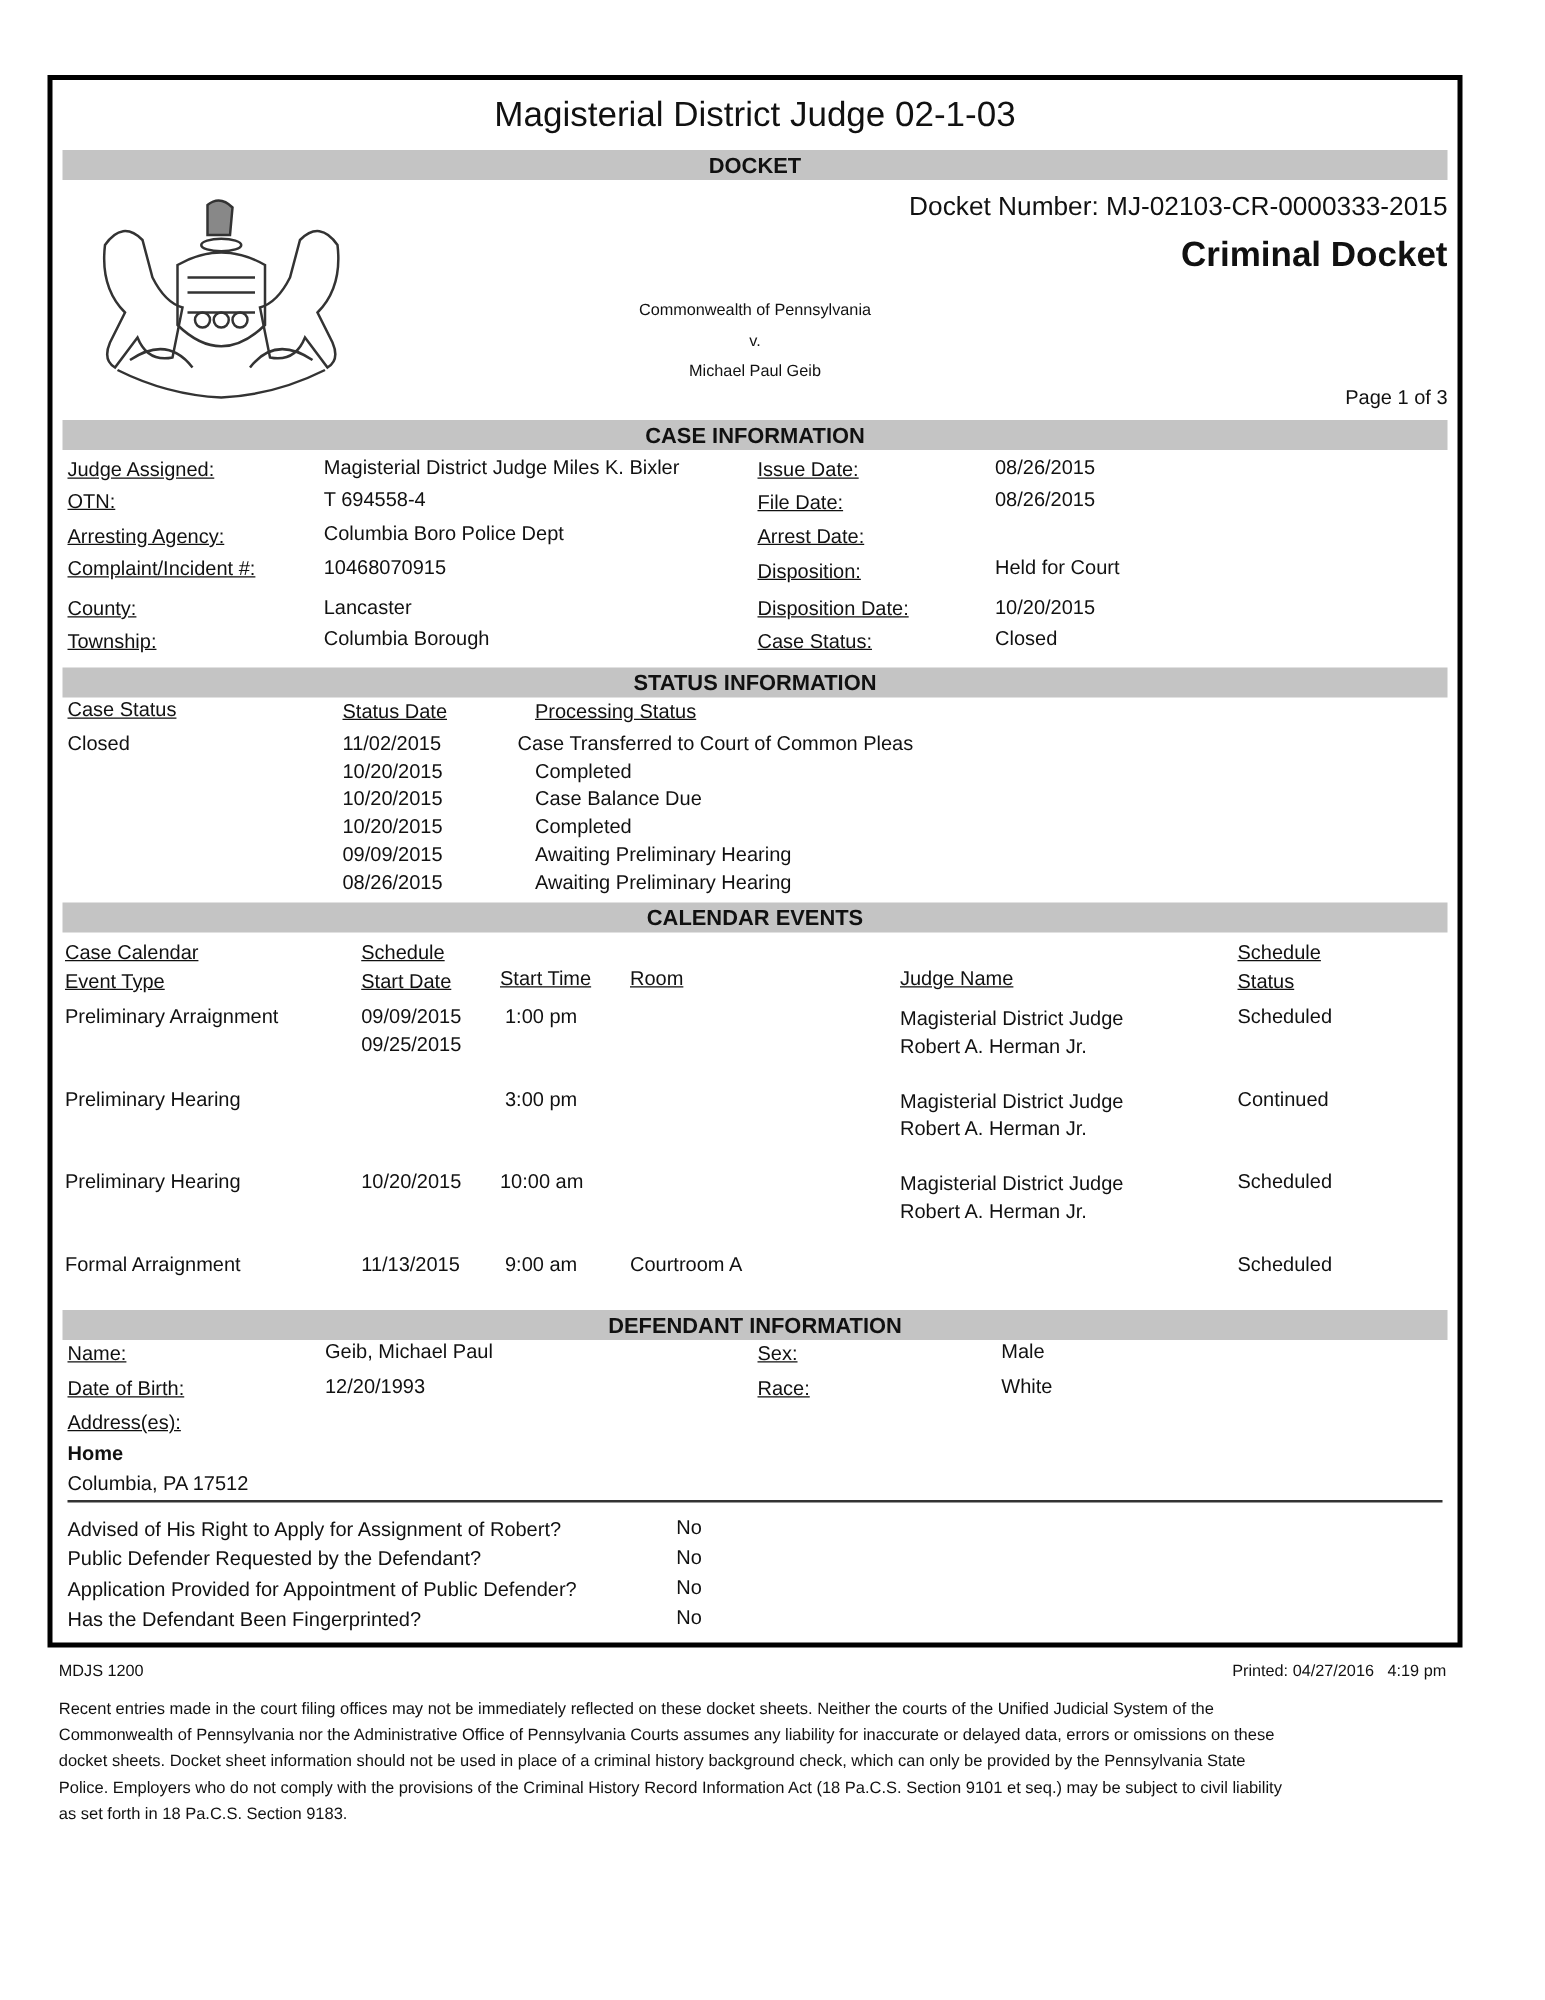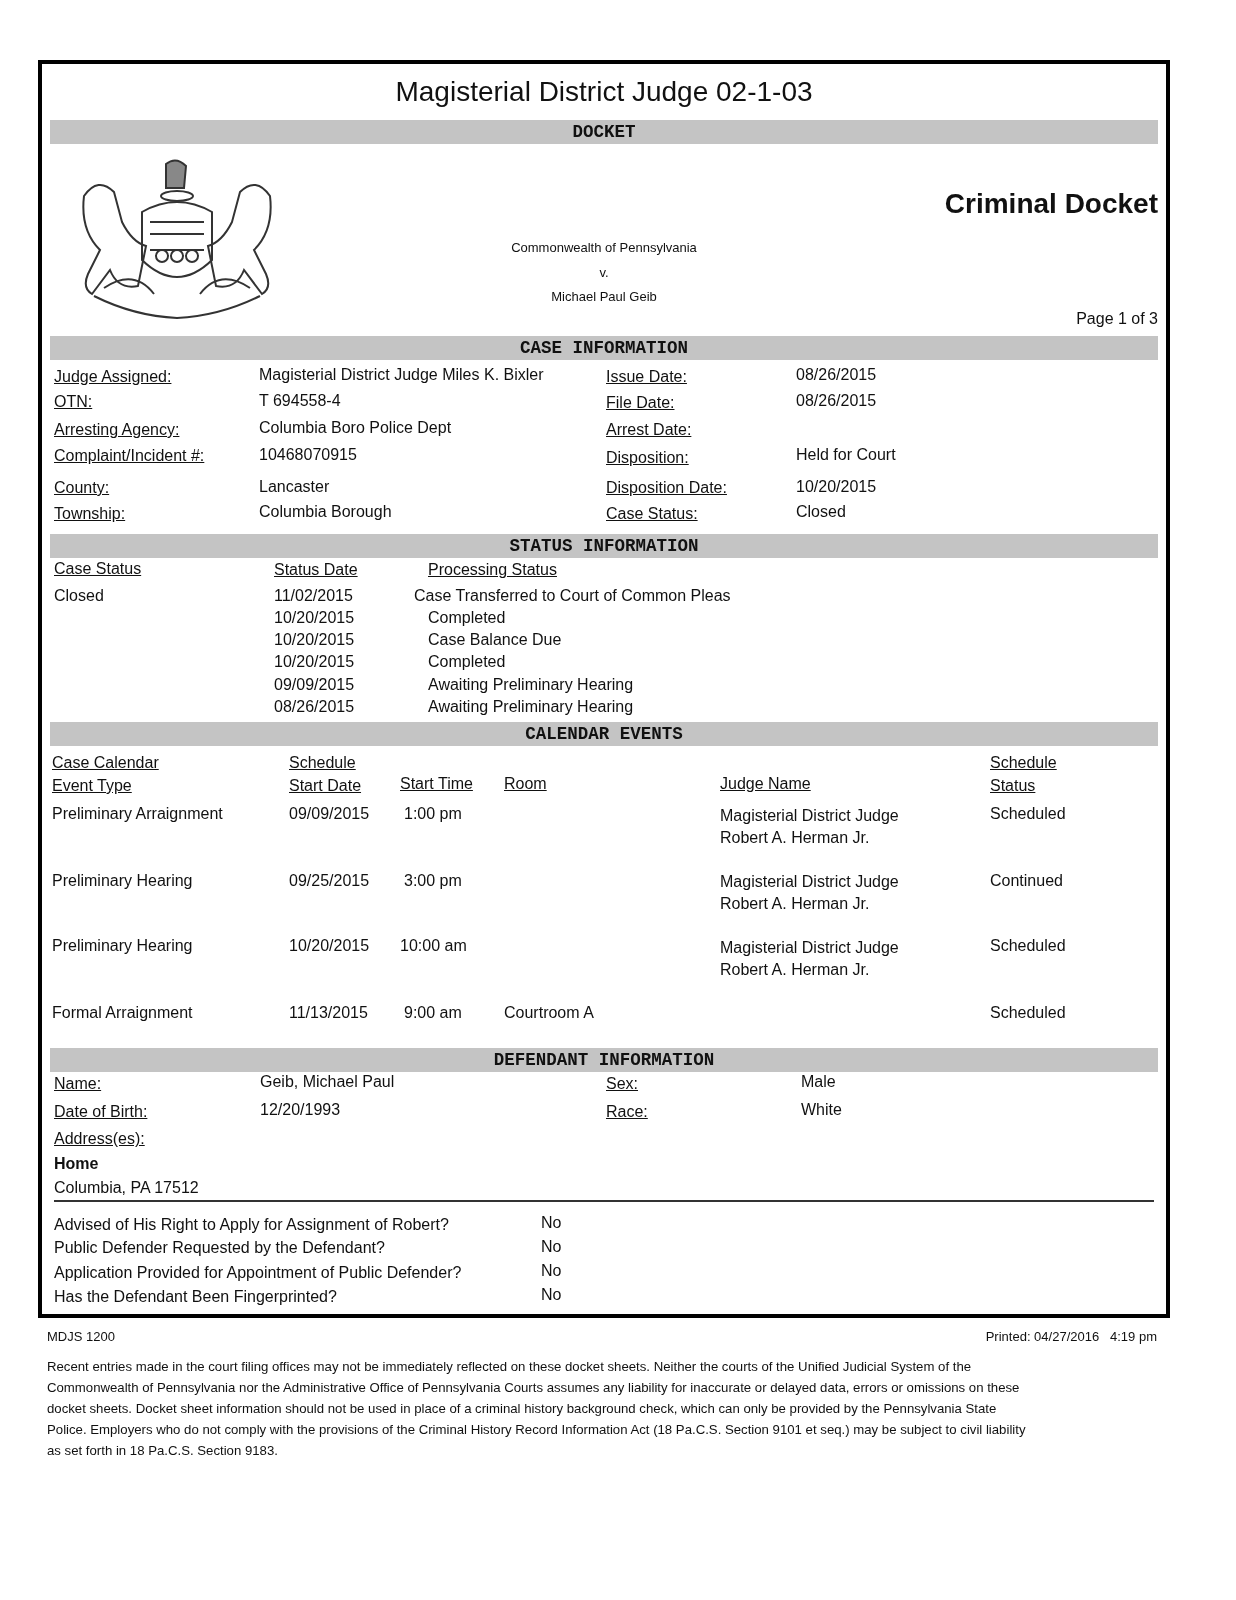--- a/index.html
+++ b/index.html
@@ -2,21 +2,21 @@
 <html><head>
 <meta charset="utf-8">
 <style>
   * { box-sizing: border-box; margin: 0; padding: 0; }
   html, body { width: 1236px; height: 1600px; background: #fff; }
   body { font-family: "Liberation Sans", sans-serif; color: #111; position: relative; }
 
   .frame { position: absolute; left: 38px; top: 60px; width: 1132px; height: 1258px; border: 4px solid #000; }
   .title { position: absolute; left: 0; right: 0; top: 12px; text-align: center; font-weight: normal; font-size: 28px; }
   .band { position: absolute; left: 8px; right: 8px; height: 24px; background: #c4c4c4;
-          text-align: center; font-weight: bold; font-size: 17.5px; line-height: 24px; font-family: Liberation Mono, monospace; }
+          text-align: center; font-weight: bold; font-size: 17.5px; line-height: 24px; }
 
   .seal { position: absolute; left: 12px; top: 92px; width: 246px; height: 172px; }
   .docket-number { position: absolute; right: 8px; top: 90px; font-size: 21px; }
   .criminal-docket { position: absolute; right: 8px; top: 124px; font-size: 28px; font-weight: bold; }
   .caption { position: absolute; left: 0; right: 0; text-align: center; font-size: 13px; }
   .page-no { position: absolute; right: 8px; top: 246px; font-size: 16px; }
 
   .t { position: absolute; font-size: 16px; white-space: nowrap; }
   .u { text-decoration: underline; }
   .b { font-weight: bold; }
@@ -41,20 +41,21 @@
       <path d="M96 66 h54 M96 78 h54 M96 94 h54"></path>
       <circle cx="108" cy="100" r="6"></circle>
         <circle cx="123" cy="100" r="6"></circle>
         <circle cx="138" cy="100" r="6"></circle>
       <path d="M30 40 q14 -20 30 -4 l8 30 q10 20 24 24 l-8 40 q-20 4 -28 -16 l-18 24 q-10 -6 -4 -20 l12 -24 q-20 -20 -16 -54 z"></path>
       <path d="M216 40 q-14 -20 -30 -4 l-8 30 q-10 20 -24 24 l8 40 q20 4 28 -16 l18 24 q10 -6 4 -20 l-12 -24 q20 -20 16 -54 z"></path>
       <path d="M40 140 q40 20 83 22 q43 -2 83 -22 M50 132 q30 -20 50 6 M196 132 q-30 -20 -50 6"></path>
     </g>
   </svg>
 
+  <div class="docket-number">Docket Number: MJ-02103-CR-0000333-2015</div>
   <div class="criminal-docket">Criminal Docket</div>
   <div class="caption" style="top:176px">Commonwealth of Pennsylvania</div>
   <div class="caption" style="top:201px">v.</div>
   <div class="caption" style="top:225px">Michael Paul Geib</div>
   <div class="page-no">Page 1 of 3</div>
 
   <div class="band" style="top:272px">CASE INFORMATION</div>
   <div class="t u" style="left:12px;top:304px">Judge Assigned:</div>
   <div class="t" style="left:217px;top:302px">Magisterial District Judge Miles K. Bixler</div>
   <div class="t u" style="left:12px;top:329px">OTN:</div>
@@ -115,21 +116,21 @@
     <div class="t" style="left:10px;top:741px">Preliminary Arraignment</div>
     <div class="t" style="left:247px;top:741px">09/09/2015</div>
     <div class="t" style="left:362px;top:741px">1:00 pm</div>
     <div class="t" style="left:462px;top:741px"></div>
     <div class="t" style="left:678px;top:743px">Magisterial District Judge</div>
     <div class="t" style="left:678px;top:765px">Robert A. Herman Jr.</div>
     <div class="t" style="left:948px;top:741px">Scheduled</div>
   </div>
   <div>
     <div class="t" style="left:10px;top:808px">Preliminary Hearing</div>
-    <div class="t" style="left:247px;top:808px">09/25/2015</div>
+    <div class="t" style="left:247px;top:764px">09/25/2015</div>
     <div class="t" style="left:362px;top:808px">3:00 pm</div>
     <div class="t" style="left:462px;top:808px"></div>
     <div class="t" style="left:678px;top:809px">Magisterial District Judge</div>
     <div class="t" style="left:678px;top:831px">Robert A. Herman Jr.</div>
     <div class="t" style="left:948px;top:808px">Continued</div>
   </div>
   <div>
     <div class="t" style="left:10px;top:873px">Preliminary Hearing</div>
     <div class="t" style="left:247px;top:873px">10/20/2015</div>
     <div class="t" style="left:358px;top:873px">10:00 am</div>

